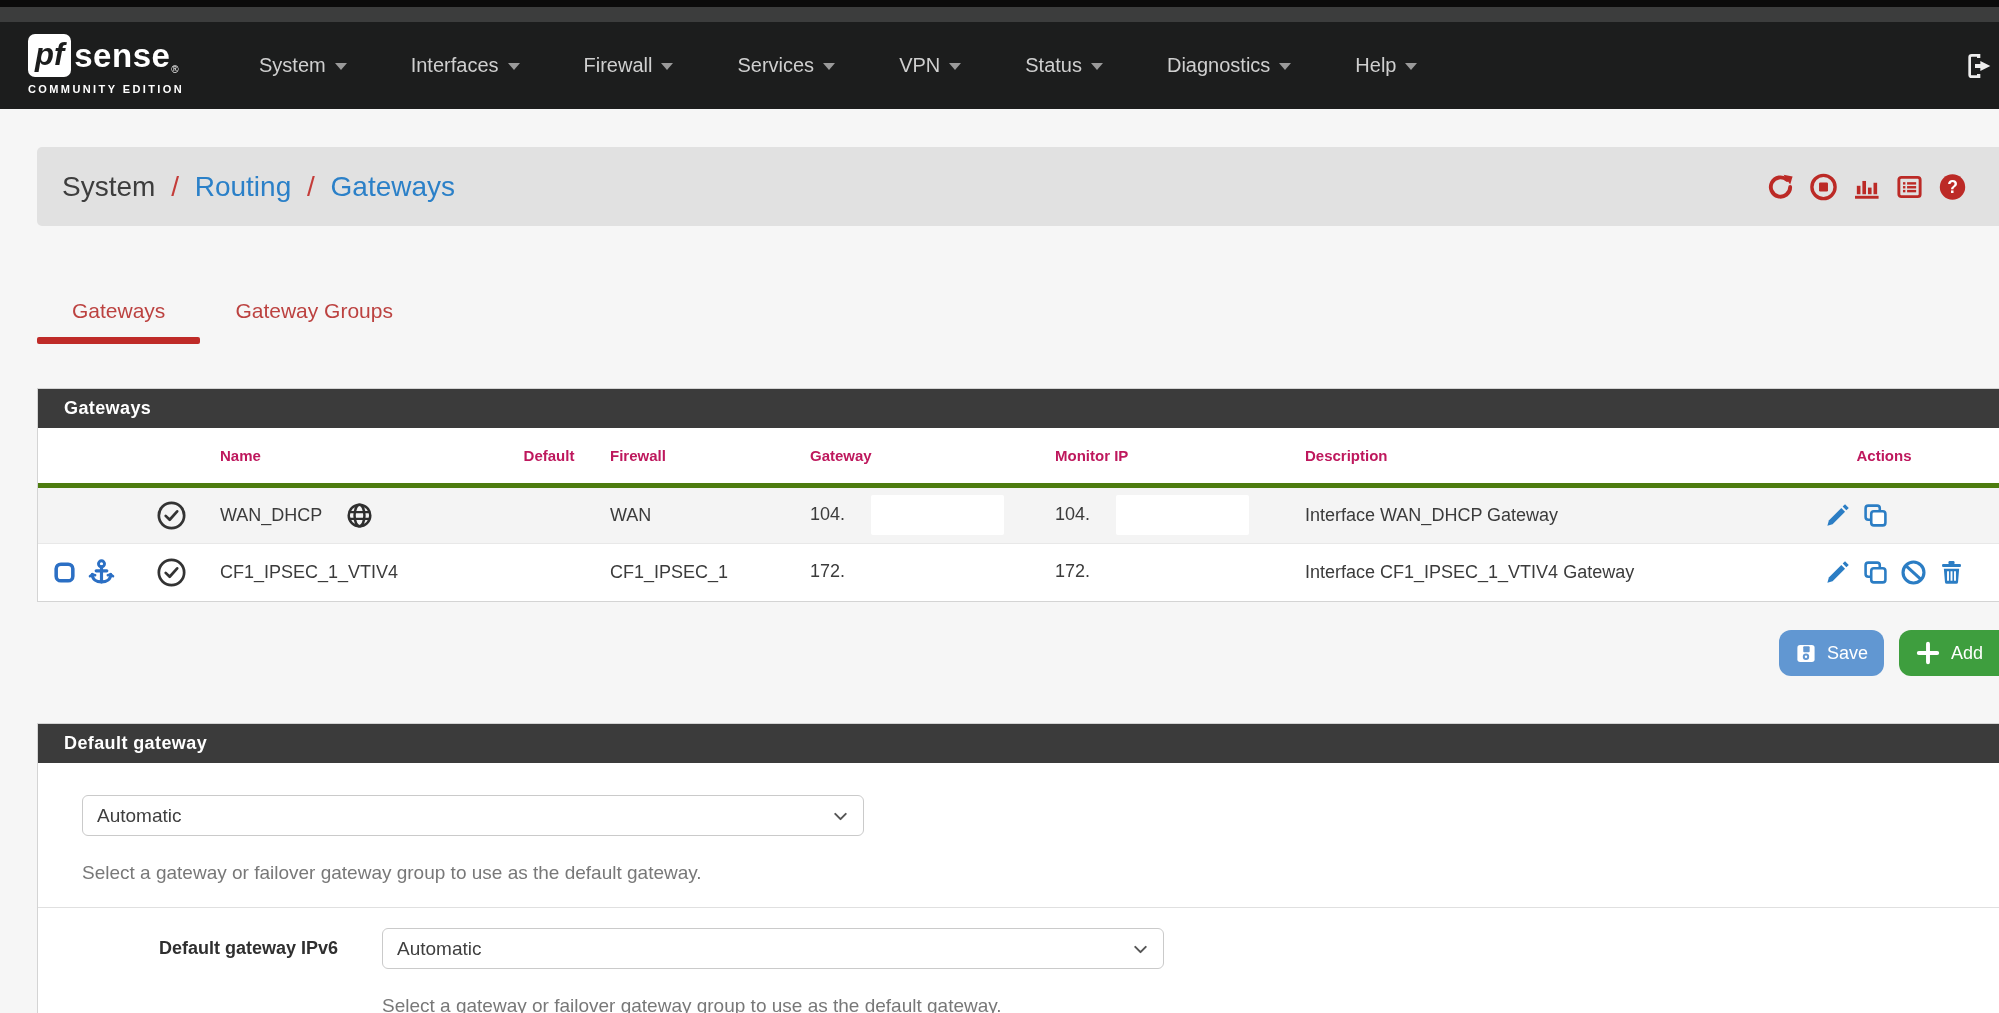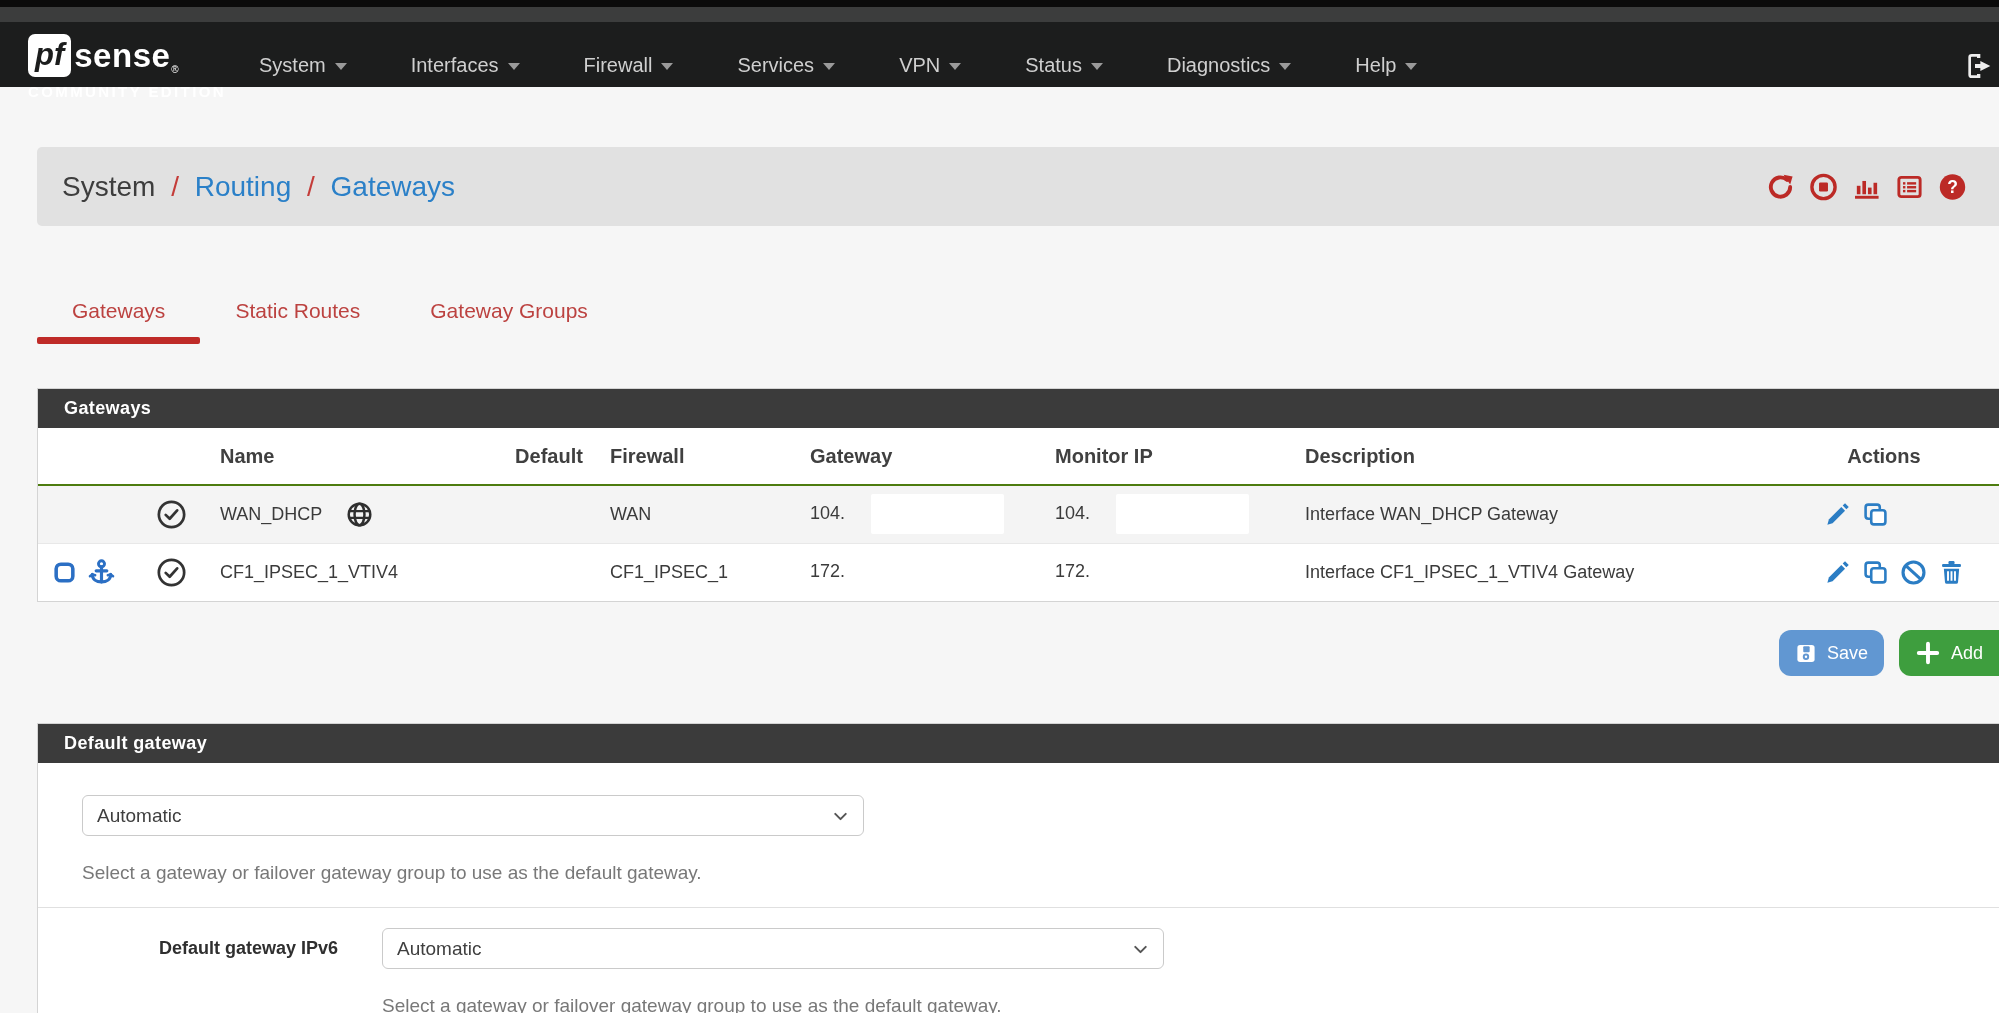--- a/index.html
+++ b/index.html
@@ -5,28 +5,28 @@
   html,body{margin:0;padding:0;background:#f6f6f6;}
   *{box-sizing:border-box;}
   #app{position:relative;width:1999px;height:1013px;overflow:hidden;background:#f6f6f6;
        font-family:"Liberation Sans",sans-serif;-webkit-font-smoothing:antialiased;}
 
   
   .chrome1{position:absolute;top:0;left:0;right:0;height:7px;background:#0b0b0b;}
   .chrome2{position:absolute;top:7px;left:0;right:0;height:15px;background:#3c3d3d;}
 
   
-  .navbar{position:absolute;top:22px;left:0;right:0;height:65px;background:#1c1d1d;}
+  .navbar{position:absolute;top:22px;left:0;right:0;height:87px;background:#1c1d1d;}
   .logo{position:absolute;left:28px;top:12px;}
   .logo-top{display:flex;align-items:center;}
   .pf-box{background:#fff;border-radius:7px;padding:5px 7px 7px;font-style:italic;font-weight:bold;
           font-size:31px;line-height:1;color:#1c1d1d;}
   .sense{color:#fff;font-weight:bold;font-size:33px;letter-spacing:.5px;margin-left:3px;line-height:1;}
   .reg{color:#fff;font-size:10px;align-self:flex-end;margin:0 0 2px 1px;}
-  .logo-sub{color:#fff;font-size:15px;font-weight:bold;letter-spacing:2.4px;margin-top:6px;}
+  .logo-sub{color:#fff;font-size:11px;font-weight:bold;letter-spacing:2.4px;margin-top:6px;}
   .nav-items{position:absolute;left:259px;top:0;height:87px;display:flex;align-items:center;gap:64px;list-style:none;margin:0;padding:0;}
   .nav-item{color:#cfcfcf;font-size:20px;display:flex;align-items:center;cursor:pointer;white-space:nowrap;}
   .caret{width:0;height:0;border-left:6px solid transparent;border-right:6px solid transparent;
          border-top:7px solid #9a9a9a;margin-left:9px;margin-top:2px;}
   .signout{position:absolute;right:4px;top:28px;width:32px;height:32px;cursor:pointer;}
 
   
   .breadcrumb-bar{position:absolute;left:37px;top:147px;width:2020px;height:79px;background:#e1e1e1;border-radius:5px;}
   .crumbs{position:absolute;left:25px;top:50%;transform:translateY(-50%);font-size:28px;white-space:nowrap;}
   .crumb-root{color:#3d3d3d;}
@@ -40,22 +40,22 @@
   .tab{position:relative;font-size:21px;color:#bc4240;padding:12px 35px 21px;cursor:pointer;white-space:nowrap;}
   .tab.active::after{content:"";position:absolute;left:0;right:0;bottom:0;height:7px;background:#bf2b28;border-radius:2px;}
 
   
   .panel{position:absolute;left:37px;width:2003px;background:#fff;border:1px solid #d4d4d4;}
   .panel-heading{height:39px;background:#3b3b3b;color:#fff;font-weight:bold;font-size:18px;
                  display:flex;align-items:center;padding-left:26px;letter-spacing:.4px;}
   #gateways-panel{top:388px;}
 
   table.gwt{width:100%;border-collapse:collapse;table-layout:fixed;font-size:18px;color:#3b3b3b;}
-  .gwt thead th{height:57px;font-size:20px;font-weight:bold;color:#404040;text-align:left;
-                padding:0 0 0 16px;border-bottom:2px solid #4d7c0f;}
+  .gwt thead th{height:57px;font-size:15px;font-weight:bold;color:#be185d;text-align:left;
+                padding:0 0 0 16px;border-bottom:5px solid #4d7c0f;}
   .gwt th.center{text-align:center;padding:0;}
   .gwt tbody tr{height:58px;}
   .gwt tbody tr.striped{background:#f4f4f4;}
   .gwt tbody tr + tr{border-top:1px solid #e8e8e8;}
   .gwt td{padding-left:16px;vertical-align:middle;}
   td.lead{padding-left:14px;}
   .lead-icons{display:flex;align-items:center;gap:10px;}
   td.status{text-align:center;padding:0;}
   td.status svg{vertical-align:middle;}
   .name-wrap{display:flex;align-items:center;gap:24px;}
@@ -174,21 +174,20 @@
       </svg>
       <svg viewBox="0 0 24 24" width="29" height="29">
         <circle cx="12" cy="12" r="10.5" fill="#bc2a26"></circle>
         <text x="12" y="17" text-anchor="middle" font-size="14.5" font-weight="bold" fill="#ffffff" font-family="Liberation Sans, sans-serif">?</text>
       </svg>
     </div>
   </div>
 
   <div class="tabs">
     <div class="tab active">Gateways</div>
-    <div class="tab">Static Routes</div>
     <div class="tab">Gateway Groups</div>
   </div>
 
   <div class="panel" id="gateways-panel">
     <div class="panel-heading">Gateways</div>
     <table class="gwt">
       <colgroup>
         <col style="width:100px">
           <col style="width:66px">
           <col style="width:300px">

